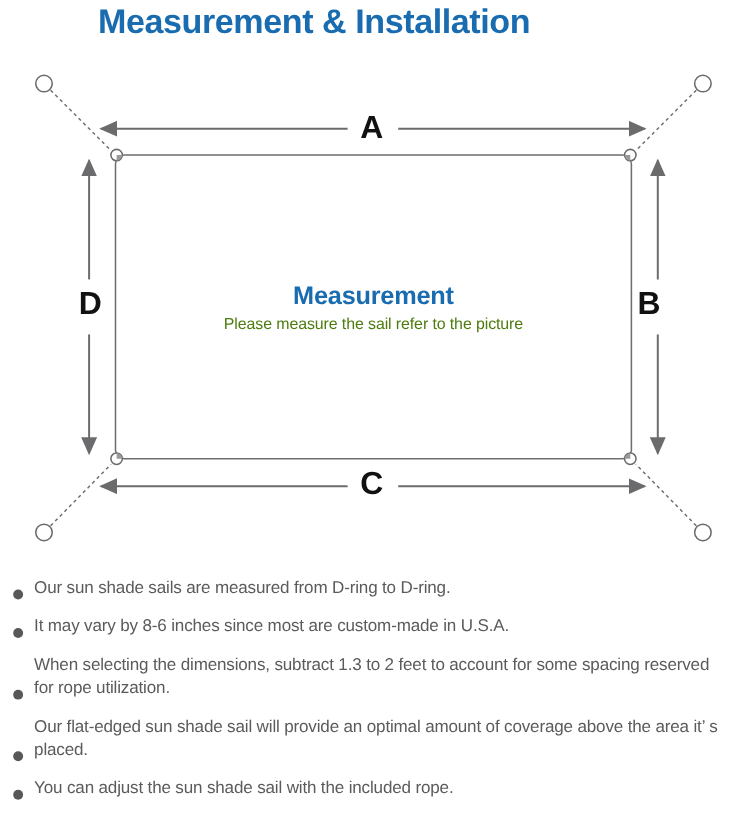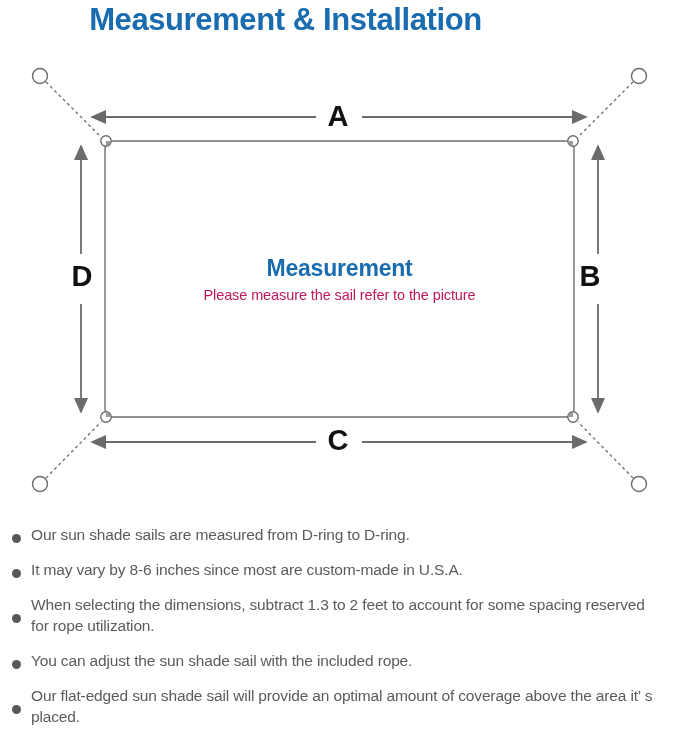--- a/index.html
+++ b/index.html
@@ -54,34 +54,34 @@
   }
   .center-title{
     font-size:23px;
     font-weight:bold;
     color:#1a6cb0;
     line-height:30px;
     letter-spacing:-0.2px;
   }
   .center-sub{
     font-size:14.5px;
-    color:#be185d;
+    color:#4d7c0f;
     line-height:24px;
     letter-spacing:-0.1px;
   }
 
   
   .notes{
     position:absolute;
     top:524px; left:0;
     width:679px;
   }
   .note-row{
     display:flex;
-    align-items:center;
+    align-items:flex-end;
     padding:0 14px 0 12px;
     margin-bottom:14px;
   }
   .bullet{
     width:9px;height:9px;
     border-radius:50%;
     background:#58585a;
     flex:0 0 auto;
     margin-top:7px;
     margin-right:10px;
@@ -182,21 +182,21 @@
     <div class="note-row">
       <span class="bullet"></span>
       <span class="note-text">It may vary by 8-6 inches since most are custom-made in U.S.A.</span>
     </div>
     <div class="note-row">
       <span class="bullet"></span>
       <span class="note-text">When selecting the dimensions, subtract 1.3 to 2 feet to account for some spacing reserved for rope utilization.</span>
     </div>
     <div class="note-row">
       <span class="bullet"></span>
+      <span class="note-text">Our flat-edged sun shade sail will provide an optimal amount of coverage above the area it’ s placed.</span>
+    </div>
+    <div class="note-row">
+      <span class="bullet"></span>
       <span class="note-text">You can adjust the sun shade sail with the included rope.</span>
     </div>
-    <div class="note-row">
-      <span class="bullet"></span>
-      <span class="note-text">Our flat-edged sun shade sail will provide an optimal amount of coverage above the area it’ s placed.</span>
-    </div>
   </div>
 
 </div>
 
 </body></html>

